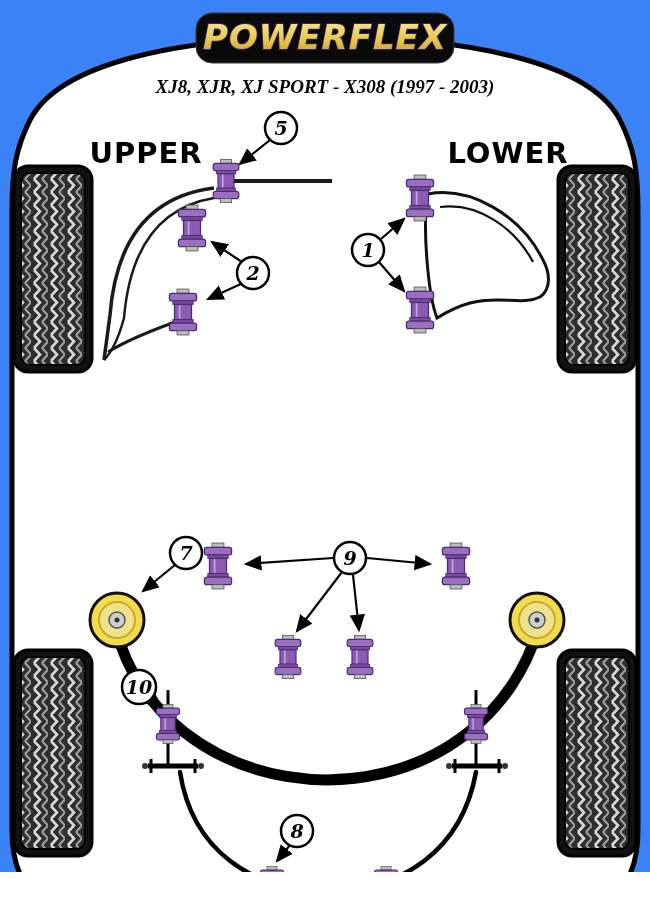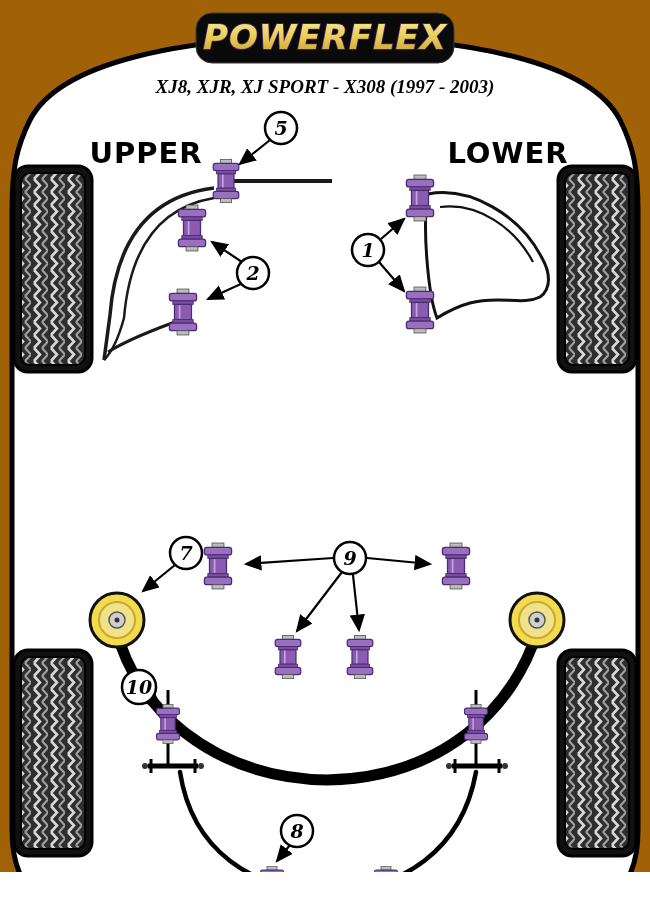--- a/index.html
+++ b/index.html
@@ -1,16 +1,16 @@
 <!DOCTYPE html>
 <html><head>
 <meta charset="utf-8">
 <style>
   html,body{margin:0;padding:0;background:#fff;}
-  .stage{width:650px;height:872px;position:relative;overflow:hidden;background:#a16207;
+  .stage{width:650px;height:872px;position:relative;overflow:hidden;background:#3b82f6;
          font-family:"Liberation Sans",sans-serif;}
   svg{display:block;}
   text{user-select:none;}
   .brand-text{font-family:"DejaVu Sans",sans-serif;font-weight:bold;font-style:italic;
               font-size:34px;letter-spacing:1px;}
   .subtitle-text{font-family:"Liberation Serif",serif;font-weight:bold;font-style:italic;
                  font-size:19px;}
   .section-label{font-family:"DejaVu Sans",sans-serif;font-weight:bold;font-size:29px;letter-spacing:1px;}
   .callout-num{font-family:"DejaVu Serif",serif;font-weight:bold;font-style:italic;font-size:19px;}
 </style>

